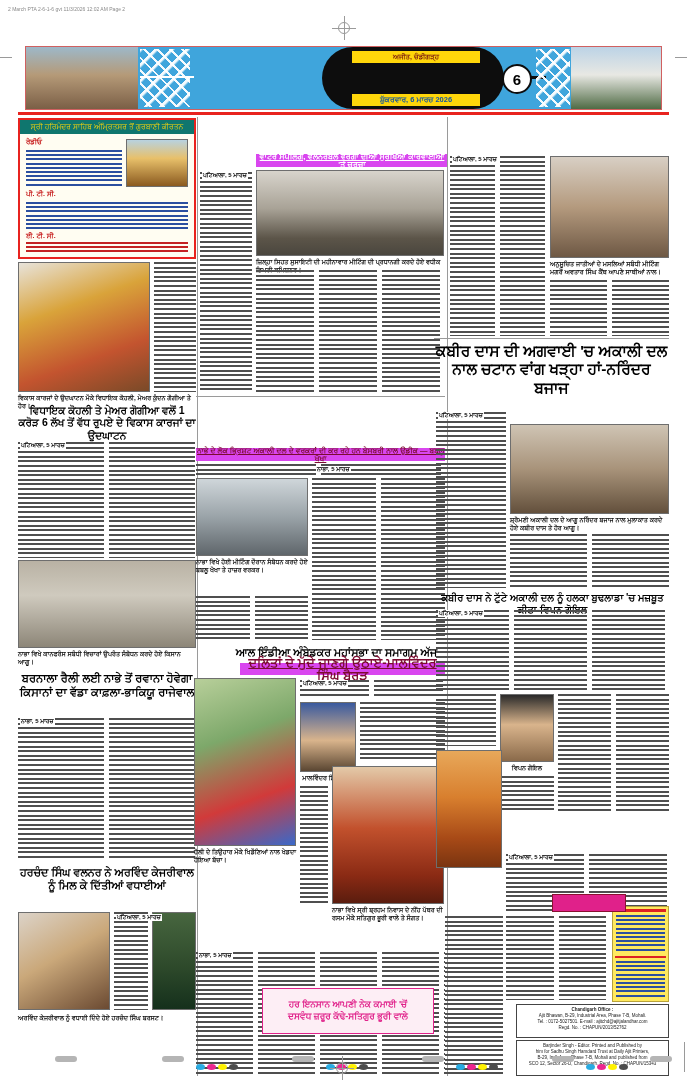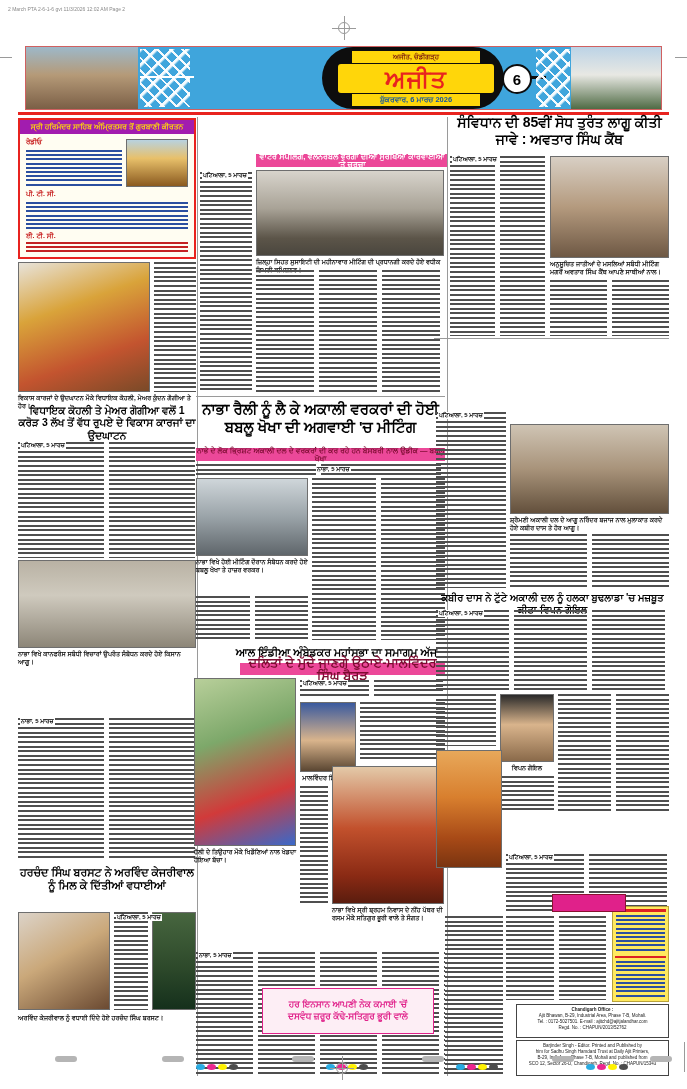--- a/index.html
+++ b/index.html
@@ -10,22 +10,22 @@
   .gk{position:absolute;
       background-image:
         repeating-linear-gradient(to right,transparent 0 var(--cw,70px),#fff var(--cw,70px) calc(var(--cw,70px) + 5px)),
         repeating-linear-gradient(to bottom,#4f4f4f 0 2px,transparent 2px 4.6px);}
   .gk.blue{background-image:
         repeating-linear-gradient(to right,transparent 0 var(--cw,200px),#fff var(--cw,200px) calc(var(--cw,200px) + 5px)),
         repeating-linear-gradient(to bottom,#2b4fa0 0 2px,transparent 2px 4.2px);}
   .gk.red{background-image:
         repeating-linear-gradient(to bottom,#c42222 0 2px,transparent 2px 4.2px);}
   .hl{position:absolute;font-weight:bold;text-align:center;line-height:1.18;color:#000;}
-  .pb{position:absolute;background:#ec4899;color:#fff;font-weight:bold;text-align:center;
-      display:flex;align-items:center;justify-content:center;line-height:1;}
+  .pb{position:absolute;background:#d946ef;color:#fff;font-weight:bold;text-align:center;
+      display:flex;align-items:center;justify-content:center;line-height:1;text-decoration:underline;}
   .pb.mr{color:#7c0c31;}
   .cap{position:absolute;font-size:6.4px;font-weight:bold;line-height:1.25;color:#111;}
   .ph{position:absolute;border:1px solid #6e6e6e;box-sizing:border-box;}
   .vline{position:absolute;width:1px;background:#9a9a9a;}
   .hline{position:absolute;height:1px;background:#9a9a9a;}
   .dl{position:absolute;font-size:6px;font-weight:bold;background:#fff;padding:0 1px;color:#000;z-index:2;}
   
   .pat{background:
        repeating-linear-gradient(45deg,transparent 0 7px,rgba(255,255,255,.95) 7px 9px),
        repeating-linear-gradient(-45deg,transparent 0 7px,rgba(255,255,255,.95) 9px 11px);}
@@ -52,67 +52,66 @@
 
   <div class="abs" style="left:25px;top:46px;width:637px;height:64px;background:#3fa5dc;border:1px solid #d06060;box-sizing:border-box;">
     <div class="abs ph" style="left:0;top:0;width:112px;height:62px;border:none;
          background:linear-gradient(180deg,#9db8c9 0%,#b59a78 45%,#7b5f46 100%);"></div>
     <div class="abs pat" style="left:114px;top:2px;width:50px;height:58px;"></div>
     <div class="abs" style="left:114px;top:29px;width:54px;height:2px;background:#fff;"></div>
 
     <div class="abs" style="left:296px;top:0;width:182px;height:62px;border-radius:31px;background:#0d0d0d;z-index:2;">
       <div class="abs" style="left:30px;top:4px;width:128px;height:12px;background:#ffd60a;text-align:center;
            font-size:7px;font-weight:bold;color:#7c1a10;line-height:12px;">ਅਜੀਤ, ਚੰਡੀਗੜ੍ਹ</div>
-      <div class="abs" style="left:16px;top:17px;width:156px;height:29px;background:#ffd60a;border-radius:3px;
-           text-align:center;font-size:24px;font-weight:900;color:#e8231f;line-height:29px;letter-spacing:1px;">ਅਜੀਤ</div>
       <div class="abs" style="left:30px;top:47px;width:128px;height:12px;background:#ffd60a;text-align:center;
            font-size:7.5px;font-weight:bold;color:#1356a2;line-height:12px;">ਸ਼ੁੱਕਰਵਾਰ, 6 ਮਾਰਚ 2026</div>
     </div>
 
 
     <div class="abs" style="left:460px;top:29px;width:60px;height:3px;background:#0d0d0d;"></div>
     <div class="abs" style="left:476px;top:17px;width:26px;height:26px;border-radius:50%;background:#fff;border:2px solid #0d0d0d;
          display:flex;align-items:center;justify-content:center;font-size:15px;font-weight:bold;z-index:3;">6</div>
 
     <div class="abs pat" style="left:510px;top:2px;width:34px;height:58px;"></div>
     <div class="abs ph" style="left:545px;top:0;width:90px;height:62px;border:none;
          background:linear-gradient(180deg,#bcd3e6 0%,#e8e8e3 45%,#4f6b45 100%);"></div>
   </div>
   <div class="abs" style="left:18px;top:112px;width:651px;height:3px;background:#e8231f;"></div>
 
   <div class="abs" style="left:18px;top:118px;width:178px;height:141px;border:2px solid #e8231f;background:#fffdf2;box-sizing:border-box;">
-    <div class="abs" style="left:0;top:0;width:174px;height:14px;background:#a21caf;color:#ffd60a;font-size:7.5px;
-         font-weight:bold;text-align:center;line-height:14px;">ਸ੍ਰੀ ਹਰਿਮੰਦਰ ਸਾਹਿਬ ਅੰਮ੍ਰਿਤਸਰ ਤੋਂ ਗੁਰਬਾਣੀ ਕੀਰਤਨ</div>
+    <div class="abs" style="left:0;top:0;width:174px;height:14px;background:#0f766e;color:#ffd60a;font-size:7.5px;
+         font-weight:normal;text-align:center;line-height:14px;">ਸ੍ਰੀ ਹਰਿਮੰਦਰ ਸਾਹਿਬ ਅੰਮ੍ਰਿਤਸਰ ਤੋਂ ਗੁਰਬਾਣੀ ਕੀਰਤਨ</div>
     <div class="abs ph" style="left:106px;top:19px;width:62px;height:48px;
          background:linear-gradient(180deg,#b8d2e0 0%,#e8c06a 40%,#8a5a20 100%);"></div>
     <div class="abs" style="left:6px;top:18px;font-size:7px;font-weight:bold;color:#c41212;">ਰੇਡੀਓ</div>
     <div class="gk blue" style="left:6px;top:30px;width:96px;height:36px;"></div>
     <div class="abs" style="left:6px;top:70px;font-size:7px;font-weight:bold;color:#c41212;">ਪੀ. ਟੀ. ਸੀ.</div>
     <div class="gk blue" style="left:6px;top:82px;width:162px;height:28px;"></div>
     <div class="abs" style="left:6px;top:112px;font-size:7px;font-weight:bold;color:#c41212;">ਈ. ਟੀ. ਸੀ.</div>
     <div class="gk red" style="left:6px;top:122px;width:162px;height:12px;"></div>
   </div>
 
   <div class="ph" style="left:18px;top:262px;width:132px;height:130px;
        background:linear-gradient(160deg,#e8e3da 0%,#d9a33a 35%,#c3542f 70%,#7a4a28 100%);"></div>
   <div class="gk" style="left:154px;top:262px;width:42px;height:130px;--cw:42px;"></div>
   <div class="cap" style="left:18px;top:394px;width:178px;">ਵਿਕਾਸ ਕਾਰਜਾਂ ਦੇ ਉਦਘਾਟਨ ਮੌਕੇ ਵਿਧਾਇਕ ਕੋਹਲੀ, ਮੇਅਰ ਕੁੰਦਨ ਗੋਗੀਆ ਤੇ ਹੋਰ।</div>
 
-  <div class="hl" style="left:18px;top:404px;width:178px;font-size:10.5px;">ਵਿਧਾਇਕ ਕੋਹਲੀ ਤੇ ਮੇਅਰ ਗੋਗੀਆ ਵਲੋਂ 1 ਕਰੋੜ 3 ਲੱਖ ਤੋਂ ਵੱਧ ਰੁਪਏ ਦੇ ਵਿਕਾਸ ਕਾਰਜਾਂ ਦਾ ਉਦਘਾਟਨ</div>
+  <div class="hl" style="left:18px;top:404px;width:178px;font-size:10.5px;">ਵਿਧਾਇਕ ਕੋਹਲੀ ਤੇ ਮੇਅਰ ਗੋਗੀਆ ਵਲੋਂ 1 ਕਰੋੜ 6 ਲੱਖ ਤੋਂ ਵੱਧ ਰੁਪਏ ਦੇ ਵਿਕਾਸ ਕਾਰਜਾਂ ਦਾ ਉਦਘਾਟਨ</div>
   <div class="dl" style="left:20px;top:442px;">ਪਟਿਆਲਾ, 5 ਮਾਰਚ</div>
   <div class="gk" style="left:18px;top:442px;width:178px;height:116px;--cw:86px;"></div>
 
   <div class="ph" style="left:18px;top:560px;width:178px;height:88px;
        background:linear-gradient(180deg,#b9b2a4 0%,#cfcabe 40%,#8d8678 100%);"></div>
   <div class="cap" style="left:18px;top:650px;width:178px;">ਨਾਭਾ ਵਿਖੇ ਕਾਨਫਰੰਸ ਸਬੰਧੀ ਵਿਚਾਰਾਂ ਉਪਰੰਤ ਸੰਬੋਧਨ ਕਰਦੇ ਹੋਏ ਕਿਸਾਨ ਆਗੂ।</div>
 
+  <div class="hl" style="left:18px;top:672px;width:178px;font-size:11.5px;">ਬਰਨਾਲਾ ਰੈਲੀ ਲਈ ਨਾਭੇ ਤੋਂ ਰਵਾਨਾ ਹੋਵੇਗਾ ਕਿਸਾਨਾਂ ਦਾ ਵੱਡਾ ਕਾਫ਼ਲਾ-ਭਾਕਿਯੂ ਰਾਜੇਵਾਲ</div>
   <div class="dl" style="left:20px;top:718px;">ਨਾਭਾ, 5 ਮਾਰਚ</div>
   <div class="gk" style="left:18px;top:718px;width:178px;height:142px;--cw:86px;"></div>
 
-  <div class="hl" style="left:18px;top:866px;width:178px;font-size:11px;">ਹਰਚੰਦ ਸਿੰਘ ਬਰਸਟ ਨੇ ਅਰਵਿੰਦ ਕੇਜਰੀਵਾਲ ਨੂੰ ਮਿਲ ਕੇ ਦਿੱਤੀਆਂ ਵਧਾਈਆਂ</div>
+  <div class="hl" style="left:18px;top:866px;width:178px;font-size:11px;">ਹਰਚੰਦ ਸਿੰਘ ਵਲਨਰ ਨੇ ਅਰਵਿੰਦ ਕੇਜਰੀਵਾਲ ਨੂੰ ਮਿਲ ਕੇ ਦਿੱਤੀਆਂ ਵਧਾਈਆਂ</div>
   <div class="dl" style="left:116px;top:914px;">ਪਟਿਆਲਾ, 5 ਮਾਰਚ</div>
   <div class="ph" style="left:18px;top:912px;width:92px;height:98px;
        background:linear-gradient(150deg,#dcd3c8 0%,#caa87a 45%,#6b4a32 100%);"></div>
   <div class="gk" style="left:114px;top:912px;width:34px;height:98px;--cw:34px;"></div>
   <div class="ph" style="left:152px;top:912px;width:44px;height:98px;
        background:linear-gradient(180deg,#47663f 0%,#2e4a2b 55%,#15301c 100%);"></div>
   <div class="cap" style="left:18px;top:1014px;width:178px;">ਅਰਵਿੰਦ ਕੇਜਰੀਵਾਲ ਨੂੰ ਵਧਾਈ ਦਿੰਦੇ ਹੋਏ ਹਰਚੰਦ ਸਿੰਘ ਬਰਸਟ।</div>
 
   <div class="vline" style="left:197px;top:117px;height:959px;"></div>
 
@@ -120,21 +119,20 @@
 
   <div class="dl" style="left:202px;top:172px;">ਪਟਿਆਲਾ, 5 ਮਾਰਚ</div>
   <div class="gk" style="left:200px;top:172px;width:52px;height:220px;--cw:52px;"></div>
   <div class="ph" style="left:256px;top:170px;width:188px;height:86px;
        background:linear-gradient(180deg,#d8d4cc 0%,#a8a296 45%,#5c5549 80%,#4a463e 100%);"></div>
   <div class="cap" style="left:256px;top:258px;width:188px;">ਜ਼ਿਲ੍ਹਾ ਸਿਹਤ ਸੁਸਾਇਟੀ ਦੀ ਮਹੀਨਾਵਾਰ ਮੀਟਿੰਗ ਦੀ ਪ੍ਰਧਾਨਗੀ ਕਰਦੇ ਹੋਏ ਵਧੀਕ ਡਿਪਟੀ ਕਮਿਸ਼ਨਰ।</div>
   <div class="gk" style="left:256px;top:270px;width:188px;height:122px;--cw:58px;"></div>
 
   <div class="hline" style="left:196px;top:396px;width:249px;"></div>
 
-  <div class="hl" style="left:196px;top:400px;width:249px;font-size:15px;">ਨਾਭਾ ਰੈਲੀ ਨੂੰ ਲੈ ਕੇ ਅਕਾਲੀ ਵਰਕਰਾਂ ਦੀ ਹੋਈ ਬਬਲੂ ਖੋਖਾ ਦੀ ਅਗਵਾਈ 'ਚ ਮੀਟਿੰਗ</div>
   <div class="pb mr" style="left:196px;top:448px;width:249px;height:13px;font-size:7.5px;">ਨਾਭੇ ਦੇ ਲੋਕ ਭ੍ਰਿਸ਼ਟ ਅਕਾਲੀ ਦਲ ਦੇ ਵਰਕਰਾਂ ਦੀ ਕਰ ਰਹੇ ਹਨ ਬੇਸਬਰੀ ਨਾਲ ਉਡੀਕ — ਬਬਲੂ ਖੋਖਾ</div>
   <div class="dl" style="left:316px;top:466px;">ਨਾਭਾ, 5 ਮਾਰਚ</div>
   <div class="gk" style="left:196px;top:464px;width:249px;height:12px;--cw:120px;"></div>
   <div class="ph" style="left:196px;top:478px;width:112px;height:78px;
        background:linear-gradient(180deg,#cfd6da 0%,#9aa3a8 50%,#5f666b 100%);"></div>
   <div class="cap" style="left:196px;top:558px;width:112px;">ਨਾਭਾ ਵਿਖੇ ਹੋਈ ਮੀਟਿੰਗ ਦੌਰਾਨ ਸੰਬੋਧਨ ਕਰਦੇ ਹੋਏ ਬਬਲੂ ਖੋਖਾ ਤੇ ਹਾਜ਼ਰ ਵਰਕਰ।</div>
   <div class="gk" style="left:312px;top:478px;width:133px;height:162px;--cw:64px;"></div>
   <div class="gk" style="left:196px;top:596px;width:112px;height:44px;--cw:54px;"></div>
 
   <div class="hl" style="left:228px;top:646px;width:217px;font-size:11px;">ਆਲ ਇੰਡੀਆ ਅੰਬੇਡਕਰ ਮਹਾਂਸਭਾ ਦਾ ਸਮਾਗਮ ਅੱਜ</div>
@@ -159,29 +157,29 @@
   <div class="dl" style="left:198px;top:952px;">ਨਾਭਾ, 5 ਮਾਰਚ</div>
   <div class="gk" style="left:196px;top:952px;width:249px;height:124px;--cw:57px;"></div>
   <div class="abs" style="left:262px;top:988px;width:172px;height:46px;background:#fdeef5;border:1px solid #e0218a;
        box-sizing:border-box;display:flex;flex-direction:column;align-items:center;justify-content:center;z-index:2;">
     <div style="font-size:9px;font-weight:bold;color:#e0218a;line-height:1.3;">ਹਰ ਇਨਸਾਨ ਆਪਣੀ ਨੇਕ ਕਮਾਈ 'ਚੋਂ</div>
     <div style="font-size:9px;font-weight:bold;color:#e0218a;line-height:1.3;">ਦਸਵੰਧ ਜ਼ਰੂਰ ਕੱਢੇ-ਸਤਿਗੁਰ ਭੂਰੀ ਵਾਲੇ</div>
   </div>
 
   <div class="vline" style="left:447px;top:117px;height:959px;"></div>
 
-  <div class="hl" style="left:450px;top:114px;width:219px;font-size:14px;">ਸੰਵਿਧਾਨ ਦੀ 85ਵੀਂ ਸੋਧ ਤੁਰੰਤ ਲਾਗੂ ਕੀਤੀ ਜਾਵੇ : ਅਵਤਾਰ ਸਿੰਘ ਕੈਂਥ</div>
   <div class="dl" style="left:452px;top:156px;">ਪਟਿਆਲਾ, 5 ਮਾਰਚ</div>
   <div class="gk" style="left:450px;top:156px;width:96px;height:180px;--cw:45px;"></div>
   <div class="ph" style="left:550px;top:156px;width:119px;height:102px;
        background:linear-gradient(180deg,#d8cfc4 0%,#b49a7e 50%,#6e5844 100%);"></div>
   <div class="cap" style="left:550px;top:260px;width:119px;">ਅਨੁਸੂਚਿਤ ਜਾਤੀਆਂ ਦੇ ਮਸਲਿਆਂ ਸਬੰਧੀ ਮੀਟਿੰਗ ਮਗਰੋਂ ਅਵਤਾਰ ਸਿੰਘ ਕੈਂਥ ਆਪਣੇ ਸਾਥੀਆਂ ਨਾਲ।</div>
   <div class="gk" style="left:550px;top:280px;width:119px;height:56px;--cw:57px;"></div>
 
   <div class="hline" style="left:434px;top:338px;width:235px;"></div>
+  <div class="hl" style="left:434px;top:342px;width:235px;font-size:15.5px;">ਕਬੀਰ ਦਾਸ ਦੀ ਅਗਵਾਈ 'ਚ ਅਕਾਲੀ ਦਲ ਨਾਲ ਚਟਾਨ ਵਾਂਗ ਖੜ੍ਹਾ ਹਾਂ-ਨਰਿੰਦਰ ਬਜਾਜ</div>
   <div class="dl" style="left:438px;top:412px;">ਪਟਿਆਲਾ, 5 ਮਾਰਚ</div>
   <div class="gk" style="left:436px;top:412px;width:70px;height:176px;--cw:70px;"></div>
   <div class="ph" style="left:510px;top:424px;width:159px;height:90px;
        background:linear-gradient(180deg,#cfc4b4 0%,#a8937a 50%,#63503c 100%);"></div>
   <div class="cap" style="left:510px;top:516px;width:159px;">ਸ਼੍ਰੋਮਣੀ ਅਕਾਲੀ ਦਲ ਦੇ ਆਗੂ ਨਰਿੰਦਰ ਬਜਾਜ ਨਾਲ ਮੁਲਾਕਾਤ ਕਰਦੇ ਹੋਏ ਕਬੀਰ ਦਾਸ ਤੇ ਹੋਰ ਆਗੂ।</div>
   <div class="gk" style="left:510px;top:534px;width:159px;height:54px;--cw:77px;"></div>
 
   <div class="hl" style="left:436px;top:592px;width:233px;font-size:10px;">ਕਬੀਰ ਦਾਸ ਨੇ ਟੁੱਟੇ ਅਕਾਲੀ ਦਲ ਨੂੰ ਹਲਕਾ ਬੁਢਲਾਡਾ 'ਚ ਮਜ਼ਬੂਤ ਕੀਤਾ-ਵਿਪਨ ਗੋਇਲ</div>
   <div class="dl" style="left:438px;top:610px;">ਪਟਿਆਲਾ, 5 ਮਾਰਚ</div>
   <div class="gk" style="left:436px;top:610px;width:233px;height:80px;--cw:73px;"></div>

